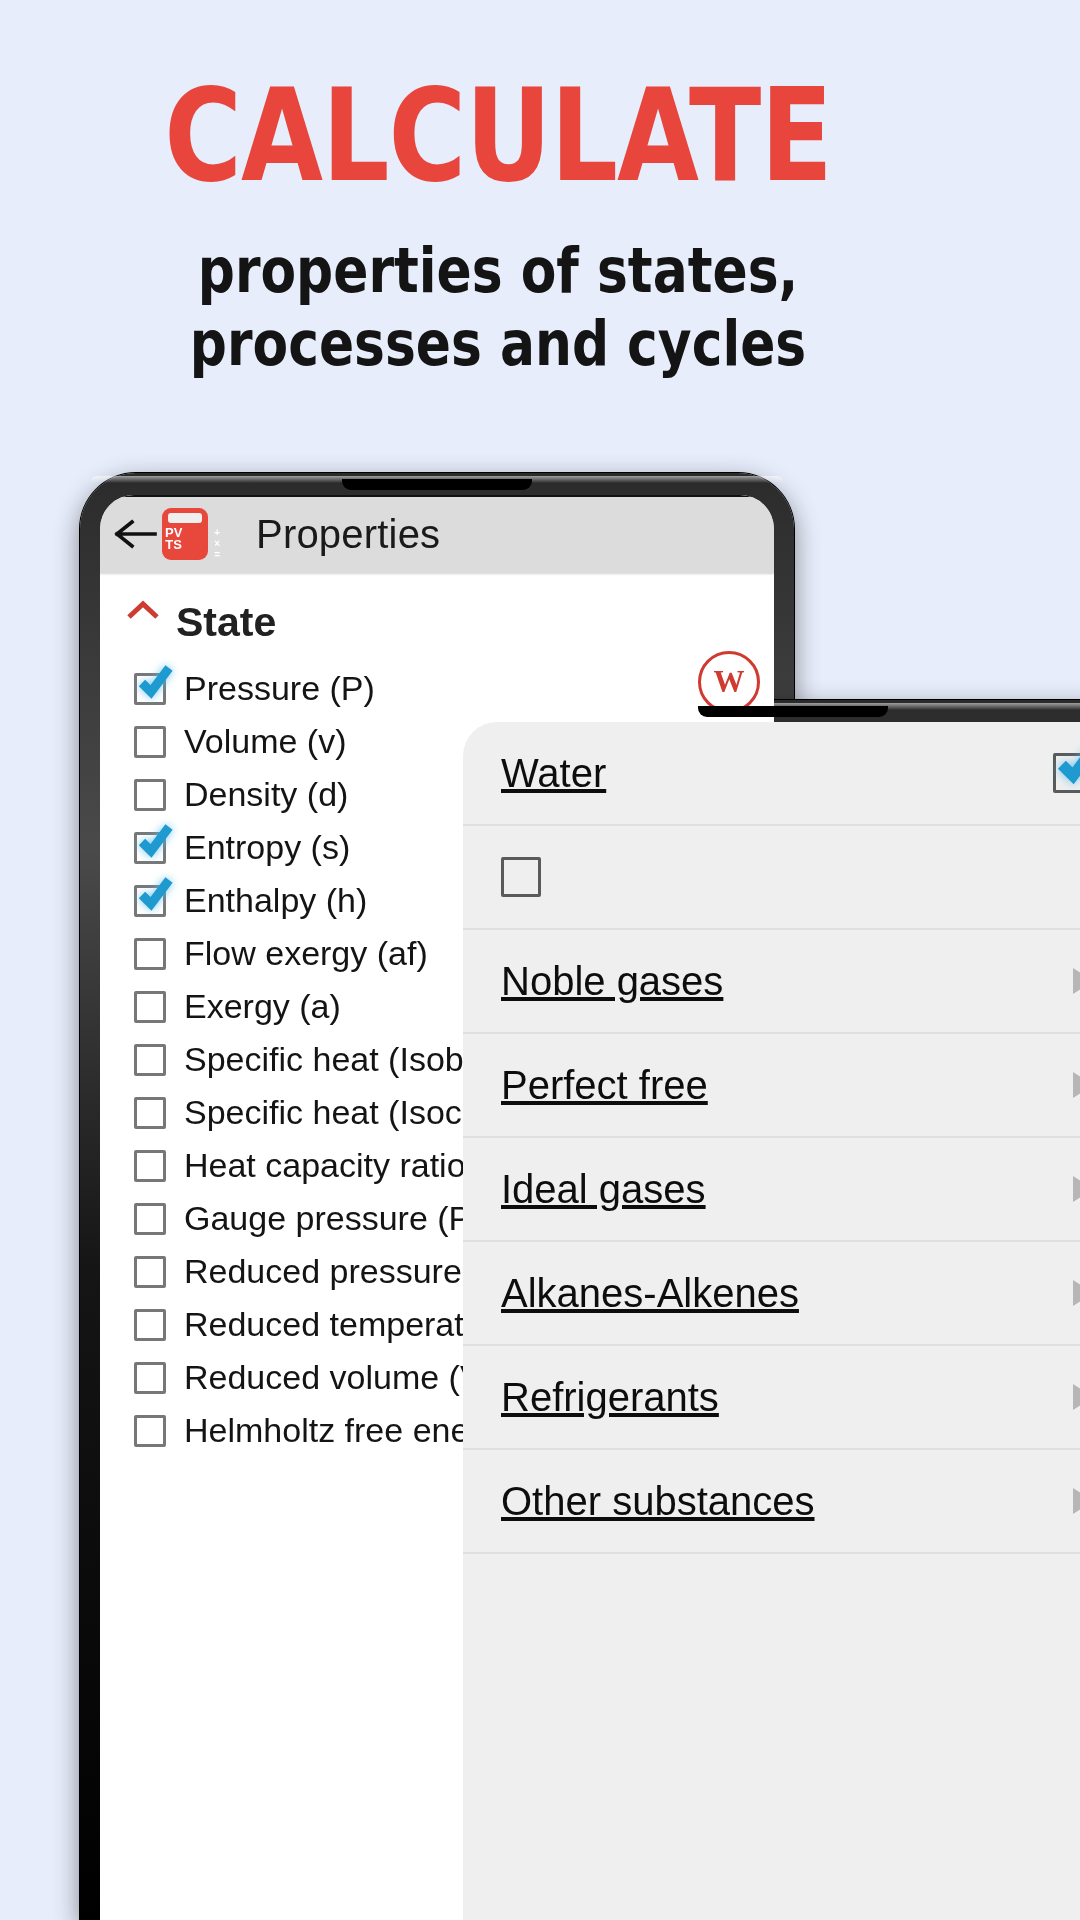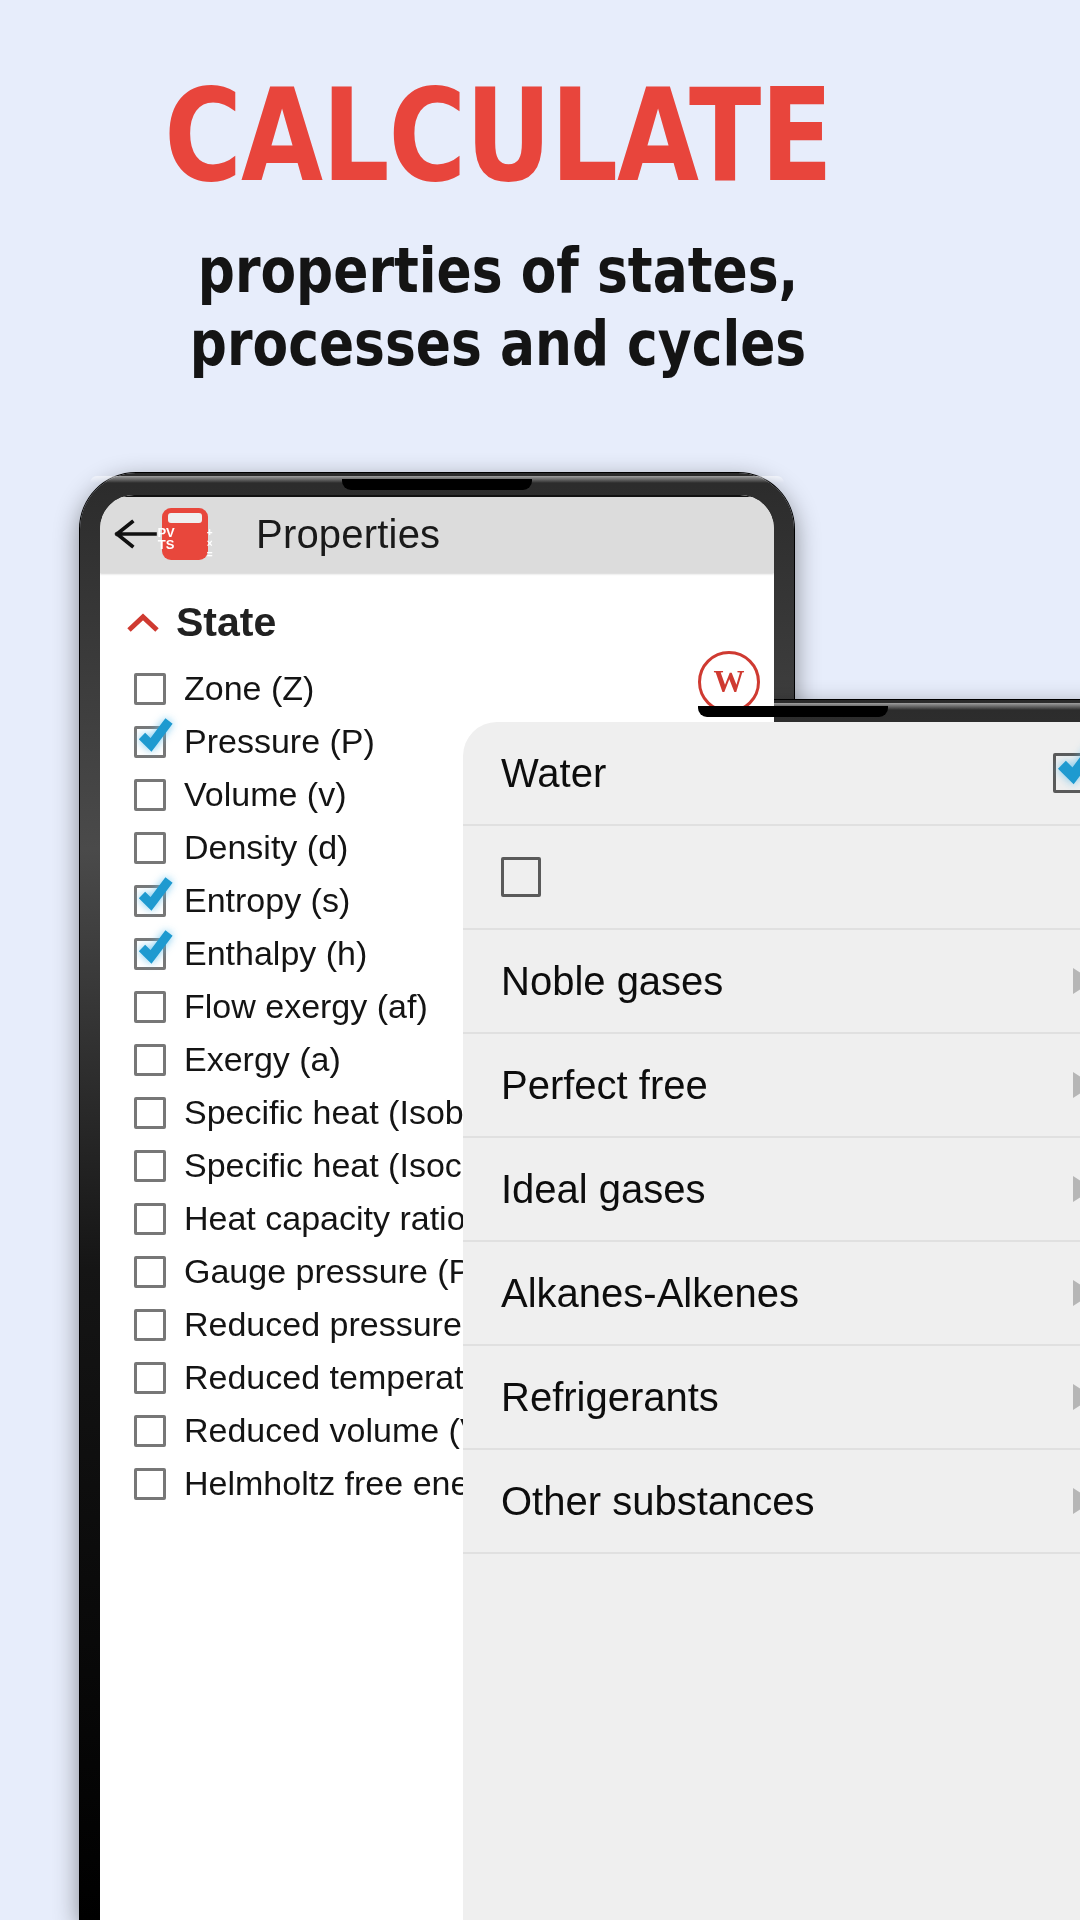--- a/index.html
+++ b/index.html
@@ -79,30 +79,30 @@
   .appbar .line-top{position:absolute;left:0;right:0;top:0;height:2px;background:#111;}
   .back-arrow{width:44px;height:40px;flex:0 0 auto;margin-right:4px;}
   .app-icon{
     width:46px;height:52px;border-radius:9px;background:#e8473c;
     flex:0 0 auto;position:relative;margin-right:18px;
     display:flex;flex-direction:column;align-items:center;padding-top:5px;box-sizing:border-box;
   }
   .app-icon .disp{width:34px;height:15px;background:#efefef;border-radius:3px;}
   .app-icon .keys{
     width:40px;margin-top:4px;color:#fff;font-weight:bold;font-size:13px;line-height:12px;
-    display:flex;justify-content:center;gap:32px;
+    display:flex;justify-content:space-between;gap:32px;
   }
   .app-icon .keys .col{display:flex;flex-direction:column;align-items:center;}
   .app-icon .keys .ops{font-size:10px;line-height:11px;}
   .appbar-title{font-size:40px;color:#1a1a1a;letter-spacing:.2px;margin-left:30px;}
 
   
   .content1{position:relative;background:#fff;height:100%;}
   .section-head{
-    display:flex;align-items:center;gap:16px;
+    display:flex;align-items:flex-start;gap:16px;
     padding:26px 0 16px 26px;
   }
   .chev-up{width:34px;height:22px;flex:0 0 auto;}
   .section-title{font-size:41px;font-weight:bold;color:#212121;}
 
   .prop-list{padding-left:34px;}
   .prop-row{display:flex;align-items:center;height:53px;white-space:nowrap;}
   .cb{
     width:32px;height:32px;box-sizing:border-box;
     border:3px solid #777;background:#fff;flex:0 0 auto;margin-right:18px;
@@ -128,21 +128,21 @@
   }
   .rail .bubble.w{font-family:"Liberation Serif",serif;font-size:31px;}
 
   
   .content2{background:#efefef;height:100%;}
   .sub-row{
     height:104px;display:flex;align-items:center;
     padding:0 30px 0 38px;border-bottom:2px solid #e0e0e0;
     box-sizing:border-box;
   }
-  .sub-label{font-size:40px;color:#0d0d0d;flex:1 1 auto;}
+  .sub-label{font-size:40px;color:#0d0d0d;flex:1 1 auto;text-decoration:underline;}
   .cb2{
     width:40px;height:40px;box-sizing:border-box;border:3px solid #5a5a5a;
     background:#efefef;position:relative;border-radius:2px;flex:0 0 auto;
   }
   .cb2 .tick{position:absolute;left:-3px;top:-16px;width:50px;height:47px;
     filter:drop-shadow(0 0 5px rgba(95,190,235,.85));}
   .caret{width:0;height:0;border-left:20px solid #b6b6b6;
     border-top:13px solid transparent;border-bottom:13px solid transparent;flex:0 0 auto;}
 </style>
 </head>
@@ -190,24 +190,20 @@
 
       <div class="section-head">
         <svg class="chev-up" viewBox="0 0 34 22">
           <path d="M3 18 L17 5 L31 18" stroke="#cf3a31" stroke-width="5" fill="none" stroke-linecap="butt" stroke-linejoin="miter"></path>
         </svg>
         <div class="section-title">State</div>
       </div>
 
       <div class="prop-list" id="prop-list">
           <div class="prop-row">
-            <span class="cb"></span>
-            <span class="prop-label">Zone (Z)</span>
-          </div>
-          <div class="prop-row">
             <span class="cb on">
               <svg class="tick" viewBox="0 0 40 38">
                 <path d="M7 20 L16 29 L34 5" stroke="#1e9ad0" stroke-width="9" fill="none" stroke-linecap="butt" stroke-linejoin="miter"></path>
               </svg>
             </span>
             <span class="prop-label">Pressure (P)</span>
           </div>
           <div class="prop-row">
             <span class="cb"></span>
             <span class="prop-label">Volume (v)</span>

